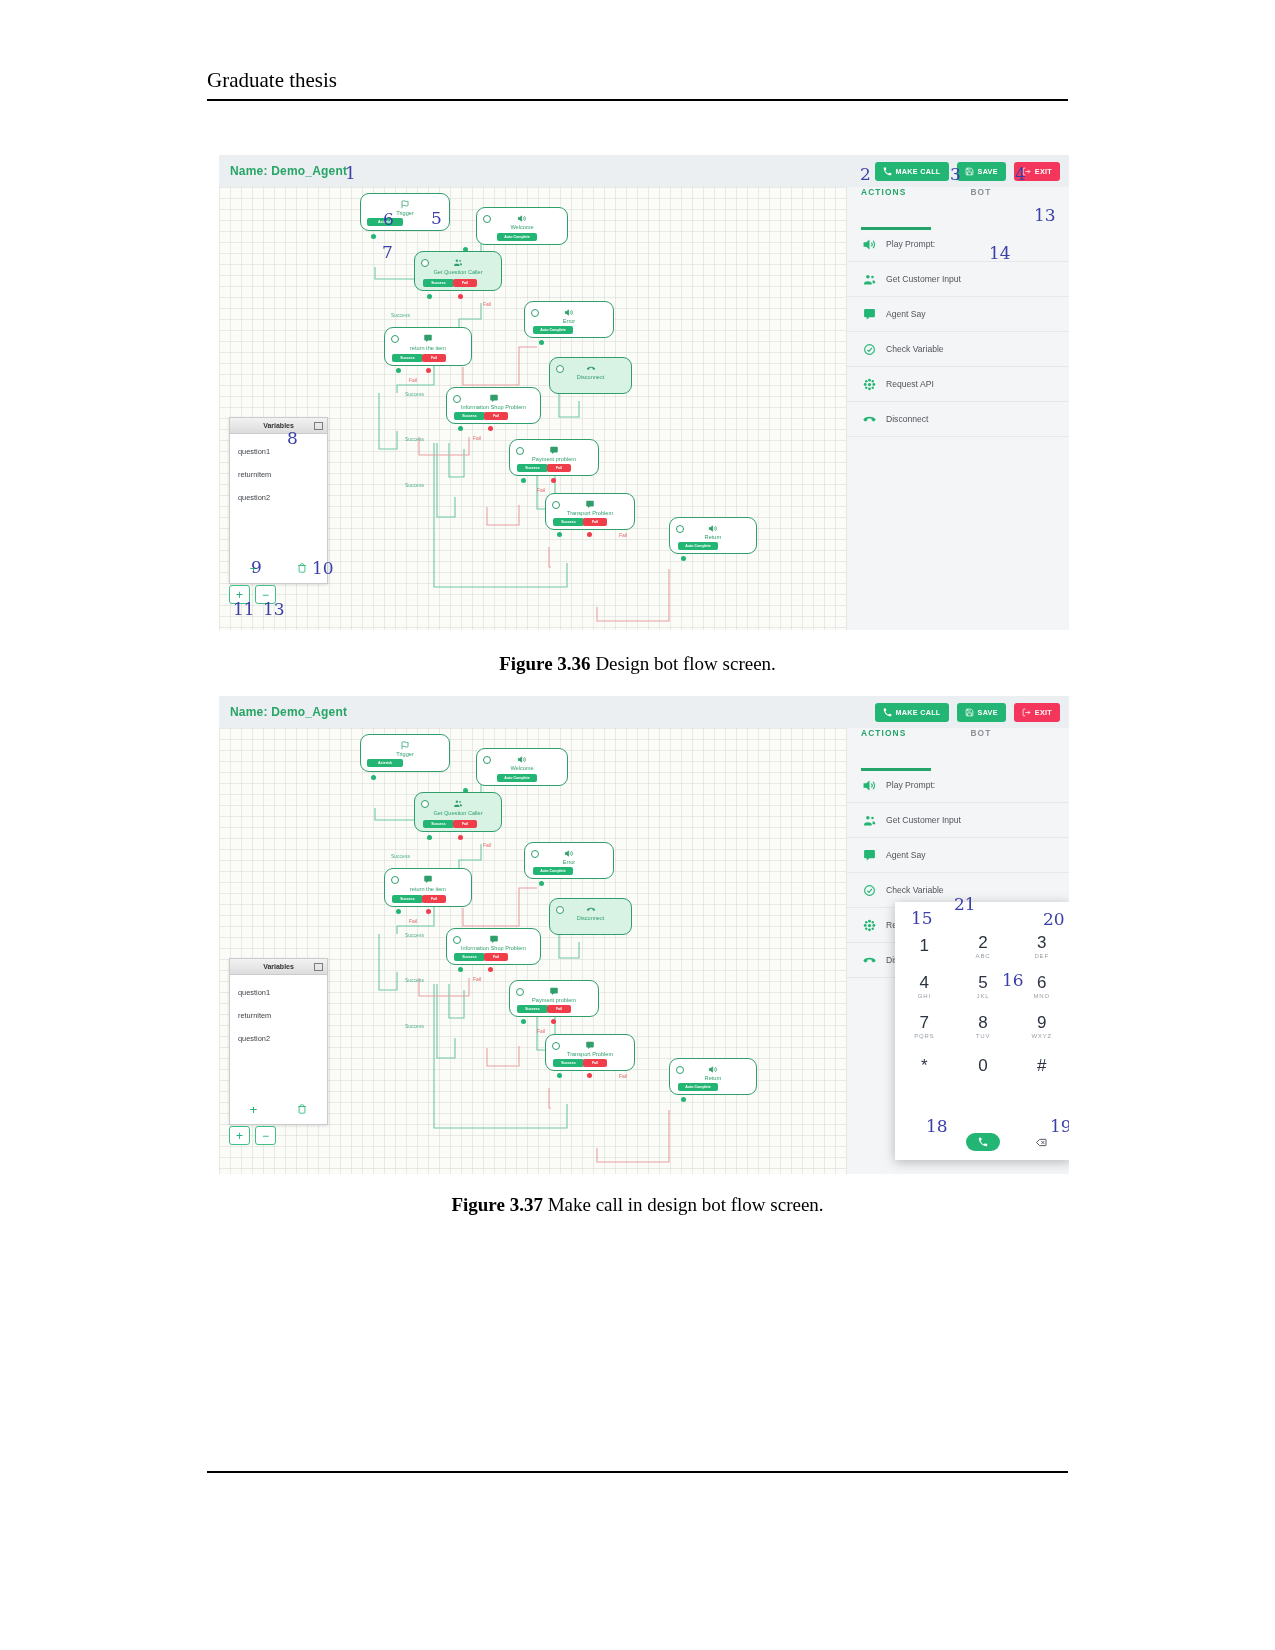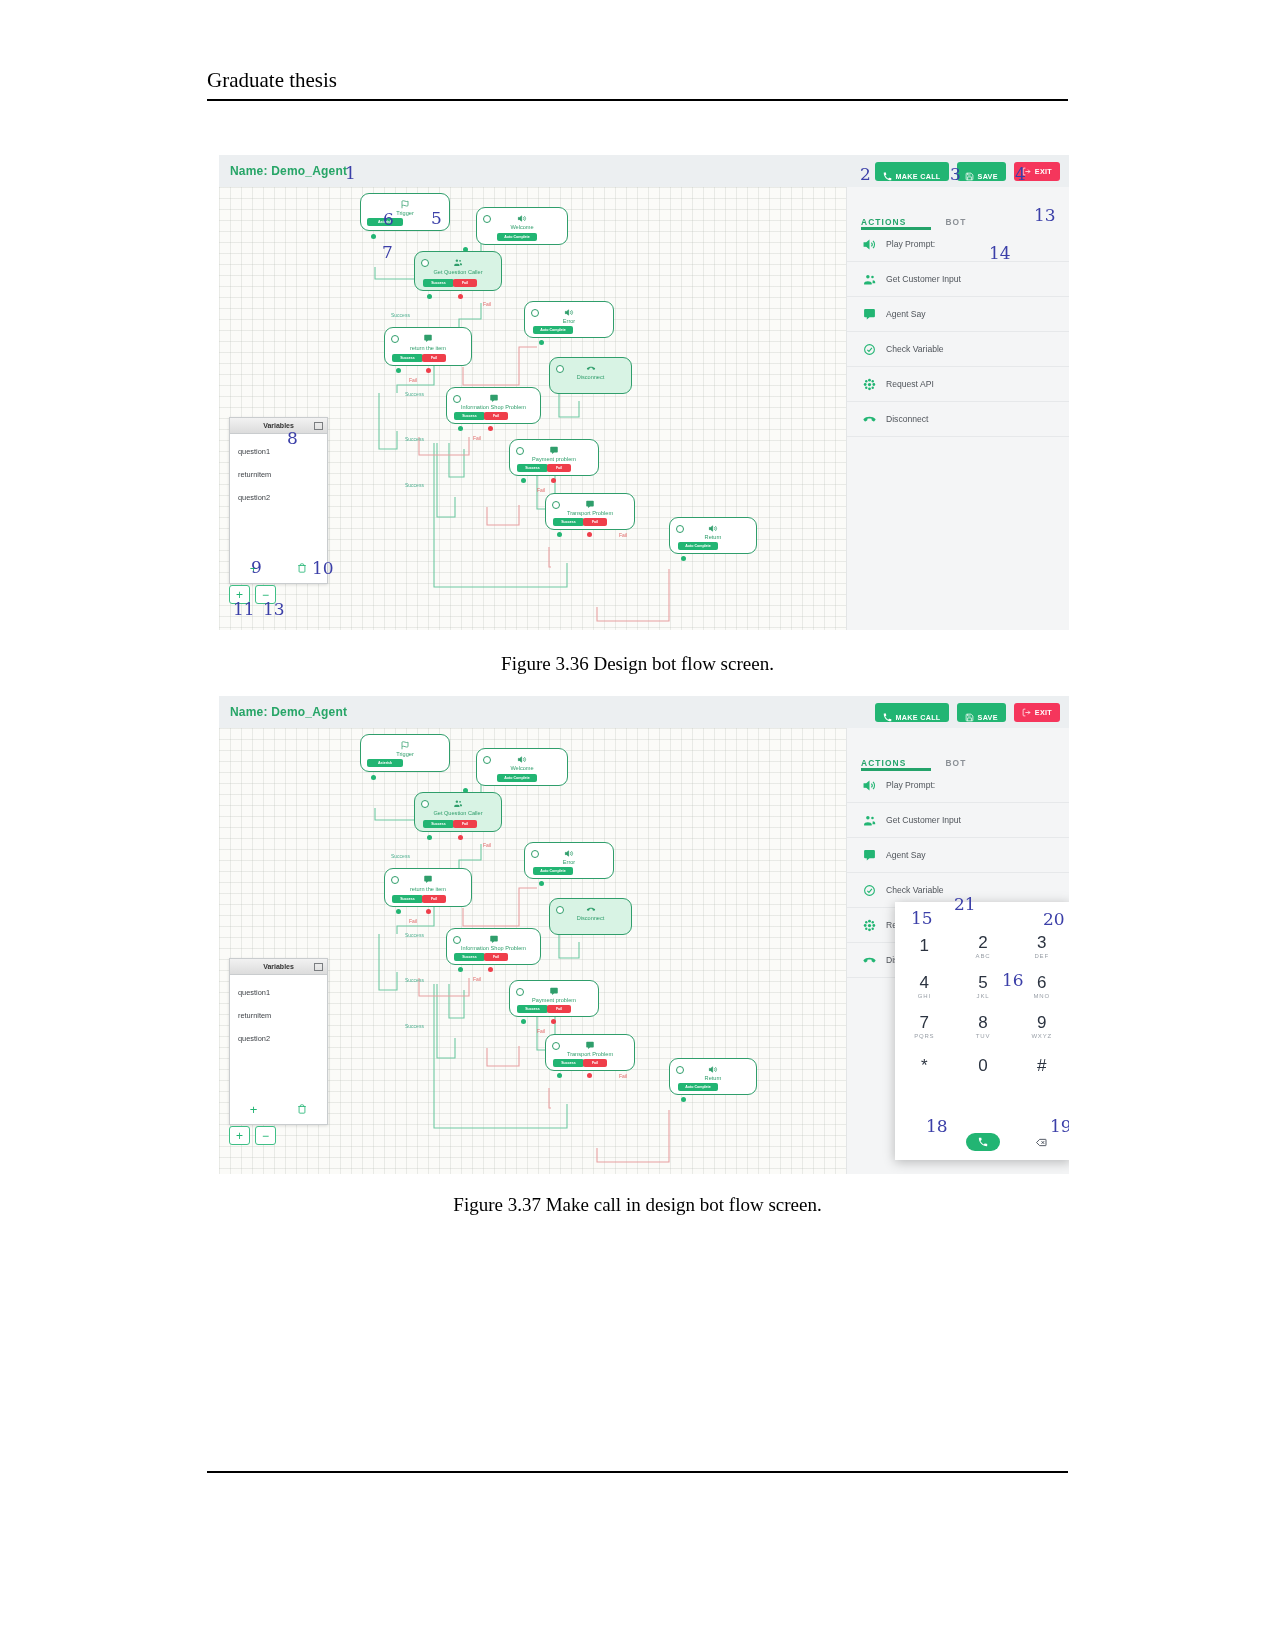--- a/index.html
+++ b/index.html
@@ -29,57 +29,57 @@
   .figure{position:absolute;left:219px;width:850px;background:#f6f7f8;overflow:hidden;}
   #fig1{top:155px;height:475px;}
   #fig2{top:696px;height:478px;}
 
   .caption{
     position:absolute;left:207px;width:861px;text-align:center;
     font-family:"Liberation Serif", serif;font-size:19px;color:#000;
   }
   #cap1{top:653px;}
   #cap2{top:1194px;}
-  .caption b{font-weight:normal;}
+  .caption b{font-weight:bold;}
 
   
   .appbar{
     position:absolute;left:0;top:0;right:0;height:32px;background:#eceff1;
     display:flex;align-items:center;
   }
   .appname{
     margin-left:11px;font-family:"Liberation Sans",sans-serif;font-size:12px;
     font-weight:bold;color:#27a567;letter-spacing:.2px;
   }
   .appbtns{margin-left:auto;margin-right:9px;display:flex;gap:8px;align-items:center;}
   .btn{
     height:19px;border-radius:3px;color:#fff;display:flex;align-items:center;gap:4px;
     padding:0 8px;font-family:"Liberation Sans",sans-serif;font-size:7.2px;font-weight:bold;
     letter-spacing:.3px;
   }
-  .btn.green{background:#22b573;align-items:flex-end;}
+  .btn.green{background:#22b573;}
   .btn.pink{background:#f5365c;}
   .btn svg{width:9px;height:9px;display:block;}
 
   
   .canvas{
     position:absolute;left:0;top:32px;right:0;bottom:0;
     background-color:#fbfbf8;
     background-image:
       linear-gradient(to right, rgba(190,195,188,.30) 1px, transparent 1px),
       linear-gradient(to bottom, rgba(190,195,188,.30) 1px, transparent 1px);
     background-size:11px 11px;
   }
 
   
   .actions{
     position:absolute;right:0;top:0;width:222px;bottom:0;background:#f4f5f6;
     border-left:1px solid #e3e5e6;
   }
-  .actabs{display:flex;height:40px;align-items:flex-end;padding-left:14px;gap:39px;}
+  .actabs{display:flex;height:40px;align-items:flex-start;padding-left:14px;gap:64px;}
   .actab{
     font-family:"Liberation Sans",sans-serif;font-size:8.4px;font-weight:bold;
     letter-spacing:1.1px;color:#8b9096;
   }
   .actab.on{color:#24a36a;}
   .tabunder{position:absolute;left:14px;top:40px;width:70px;height:3px;background:#24a36a;}
   .actitem{
     height:34px;display:flex;align-items:center;gap:10px;padding-left:16px;
     border-bottom:1px solid #e6e8ea;
   }

